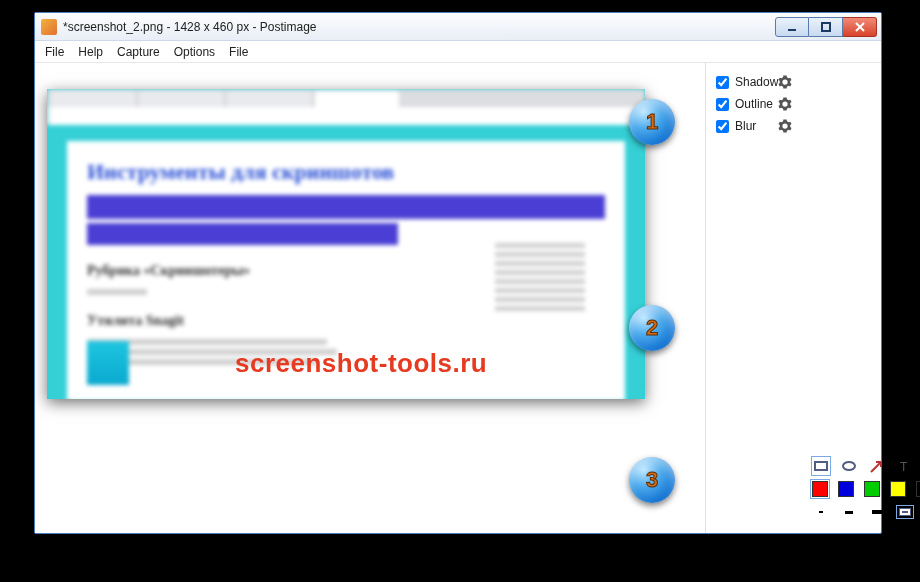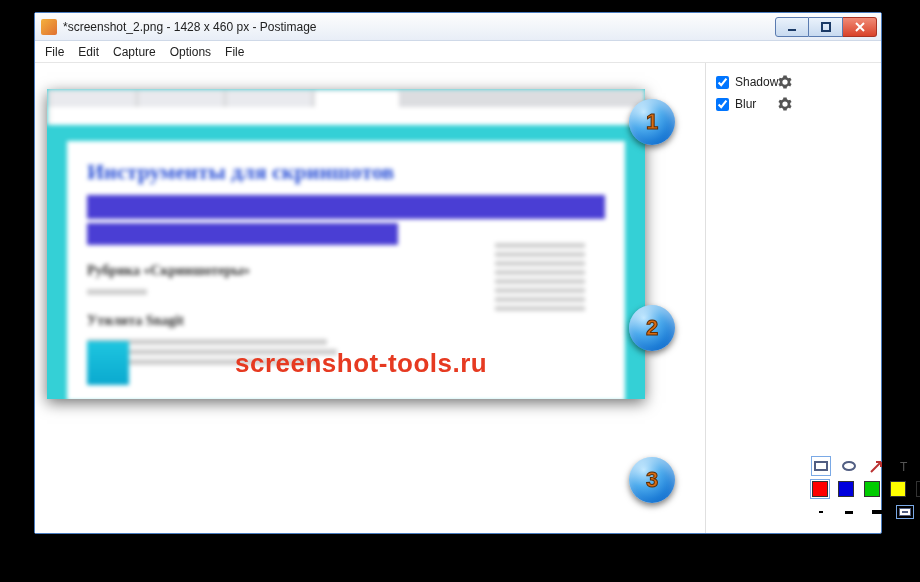--- a/index.html
+++ b/index.html
@@ -131,21 +131,21 @@
       <div class="win-btn close">
         <svg viewBox="0 0 12 12">
             <path d="M2 2 L10 10 M10 2 L2 10" stroke="#fff" stroke-width="2"></path>
           </svg>
       </div>
     </div>
   </div>
 
   <div class="menubar">
     <span>File</span>
-    <span>Edit</span>
+    <span>Help</span>
     <span>Capture</span>
     <span>Options</span>
     <span>File</span>
   </div>
 
   <div class="body">
 
     <div class="canvas-area">
       <div class="shot">
         <div class="shot-inner">
@@ -192,20 +192,29 @@
           <input type="checkbox" checked="" style="">
           <span class="lbl">Shadow</span>
           <span class="gear">
               <svg viewBox="0 0 16 16">
                 <path fill="#555" d="M8 5a3 3 0 1 0 .001 6A3 3 0 0 0 8 5zm6 3c0 .4 0 .8-.1 1.1l1.6 1.3-1.5 2.6-1.9-.7c-.6.5-1.2.9-1.9 1.1l-.3 2H6.1l-.3-2c-.7-.2-1.3-.6-1.9-1.1l-1.9.7-1.5-2.6 1.6-1.3C2 8.8 2 8.4 2 8s0-.8.1-1.1L.5 5.6l1.5-2.6 1.9.7c.6-.5 1.2-.9 1.9-1.1l.3-2h3.8l.3 2c.7.2 1.3.6 1.9 1.1l1.9-.7 1.5 2.6-1.6 1.3c.1.3.1.7.1 1.1z"></path>
               </svg>
             </span>
         </div>
         <div class="effect-row">
           <input type="checkbox" checked="" style="">
+          <span class="lbl">Outline</span>
+          <span class="gear">
+              <svg viewBox="0 0 16 16">
+                <path fill="#555" d="M8 5a3 3 0 1 0 .001 6A3 3 0 0 0 8 5zm6 3c0 .4 0 .8-.1 1.1l1.6 1.3-1.5 2.6-1.9-.7c-.6.5-1.2.9-1.9 1.1l-.3 2H6.1l-.3-2c-.7-.2-1.3-.6-1.9-1.1l-1.9.7-1.5-2.6 1.6-1.3C2 8.8 2 8.4 2 8s0-.8.1-1.1L.5 5.6l1.5-2.6 1.9.7c.6-.5 1.2-.9 1.9-1.1l.3-2h3.8l.3 2c.7.2 1.3.6 1.9 1.1l1.9-.7 1.5 2.6-1.6 1.3c.1.3.1.7.1 1.1z"></path>
+              </svg>
+            </span>
+        </div>
+        <div class="effect-row">
+          <input type="checkbox" checked="" style="">
           <span class="lbl">Blur</span>
           <span class="gear">
               <svg viewBox="0 0 16 16">
                 <path fill="#555" d="M8 5a3 3 0 1 0 .001 6A3 3 0 0 0 8 5zm6 3c0 .4 0 .8-.1 1.1l1.6 1.3-1.5 2.6-1.9-.7c-.6.5-1.2.9-1.9 1.1l-.3 2H6.1l-.3-2c-.7-.2-1.3-.6-1.9-1.1l-1.9.7-1.5-2.6 1.6-1.3C2 8.8 2 8.4 2 8s0-.8.1-1.1L.5 5.6l1.5-2.6 1.9.7c.6-.5 1.2-.9 1.9-1.1l.3-2h3.8l.3 2c.7.2 1.3.6 1.9 1.1l1.9-.7 1.5 2.6-1.6 1.3c.1.3.1.7.1 1.1z"></path>
               </svg>
             </span>
         </div>
       </div>
 
       <div class="tools">

